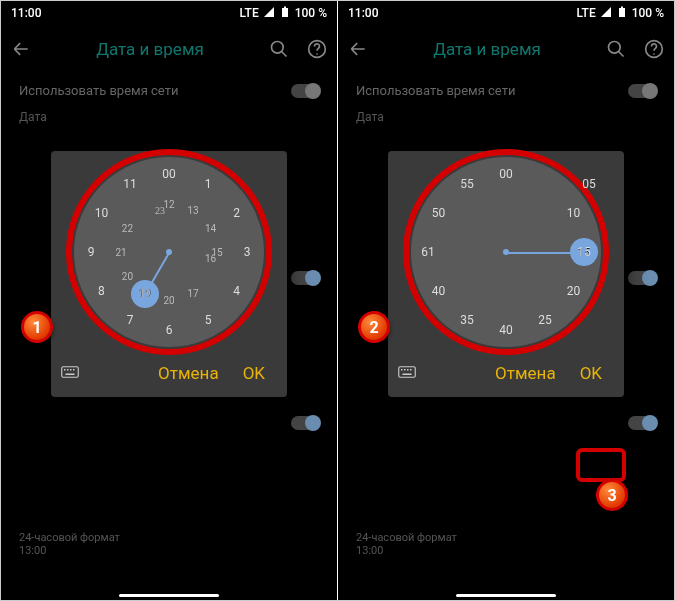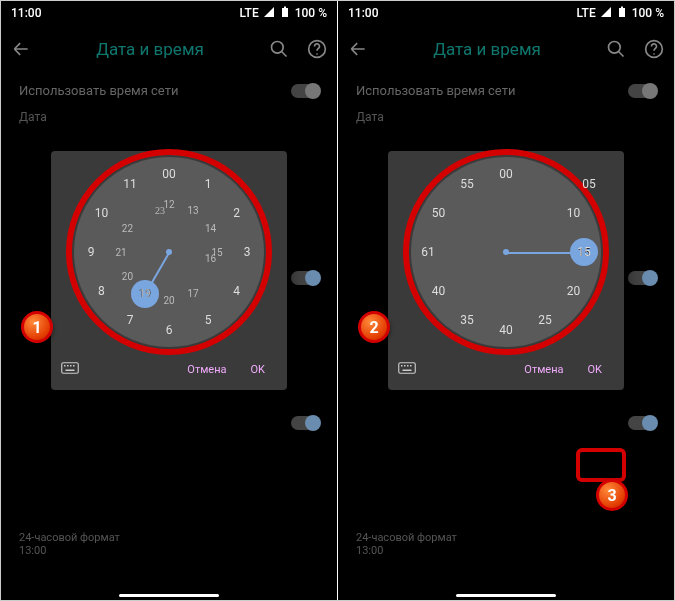--- a/index.html
+++ b/index.html
@@ -123,21 +123,21 @@
     border-radius: 50%;
     display:flex; align-items:center; justify-content:center;
     font-size: 11px; color:#222;
   }
   .actions {
     display:flex; align-items:center;
     padding: 6px 10px 2px;
   }
   .actions .spacer { flex:1; }
   .actions .btn {
-    color:#f0abfc; font-size:11px; padding:6px 12px;
+    color:#eab308; font-size:17px; padding:6px 12px;
     text-transform:none;
   }
   .kbd-icon svg { width:18px; height:14px; }
   .annot {
     position:absolute;
     width:32px; height:32px;
     border-radius:50%;
     background: radial-gradient(circle at 35% 30%, #ff8a3a 0%, #e23a00 70%, #9e1c00 100%);
     border:3px solid #d40000;
     color:#fff; font-weight:700; font-size:16px;

